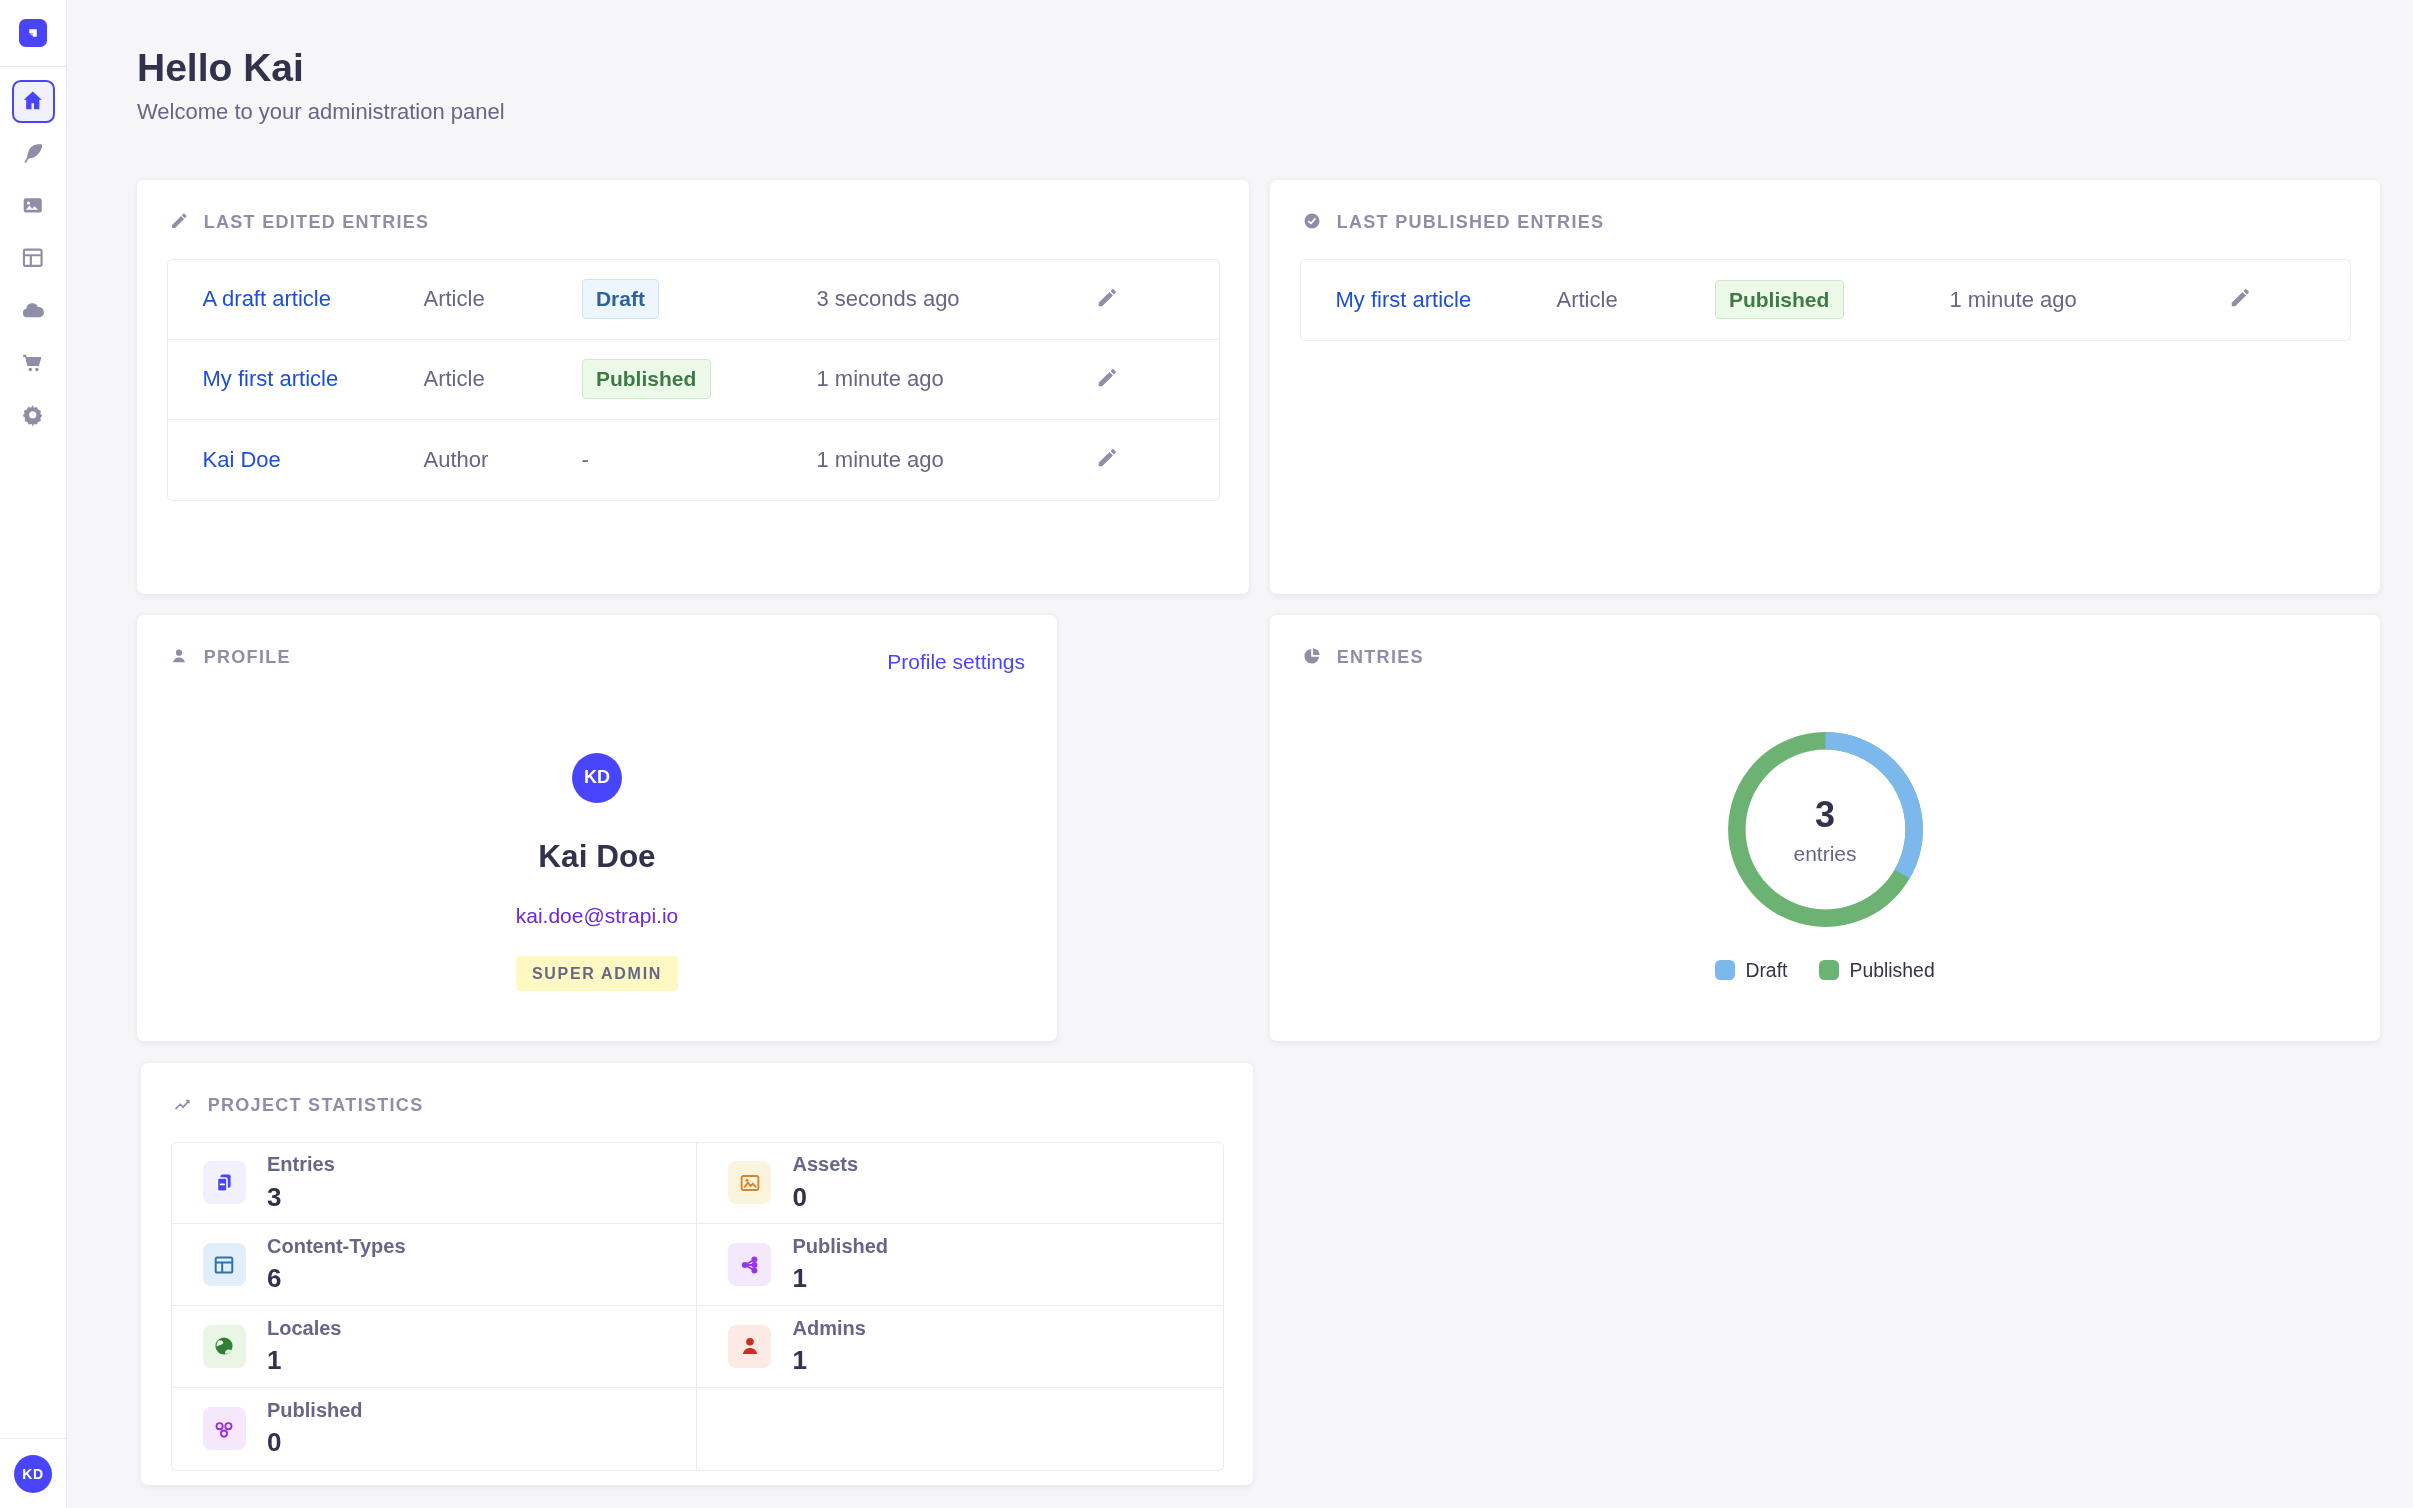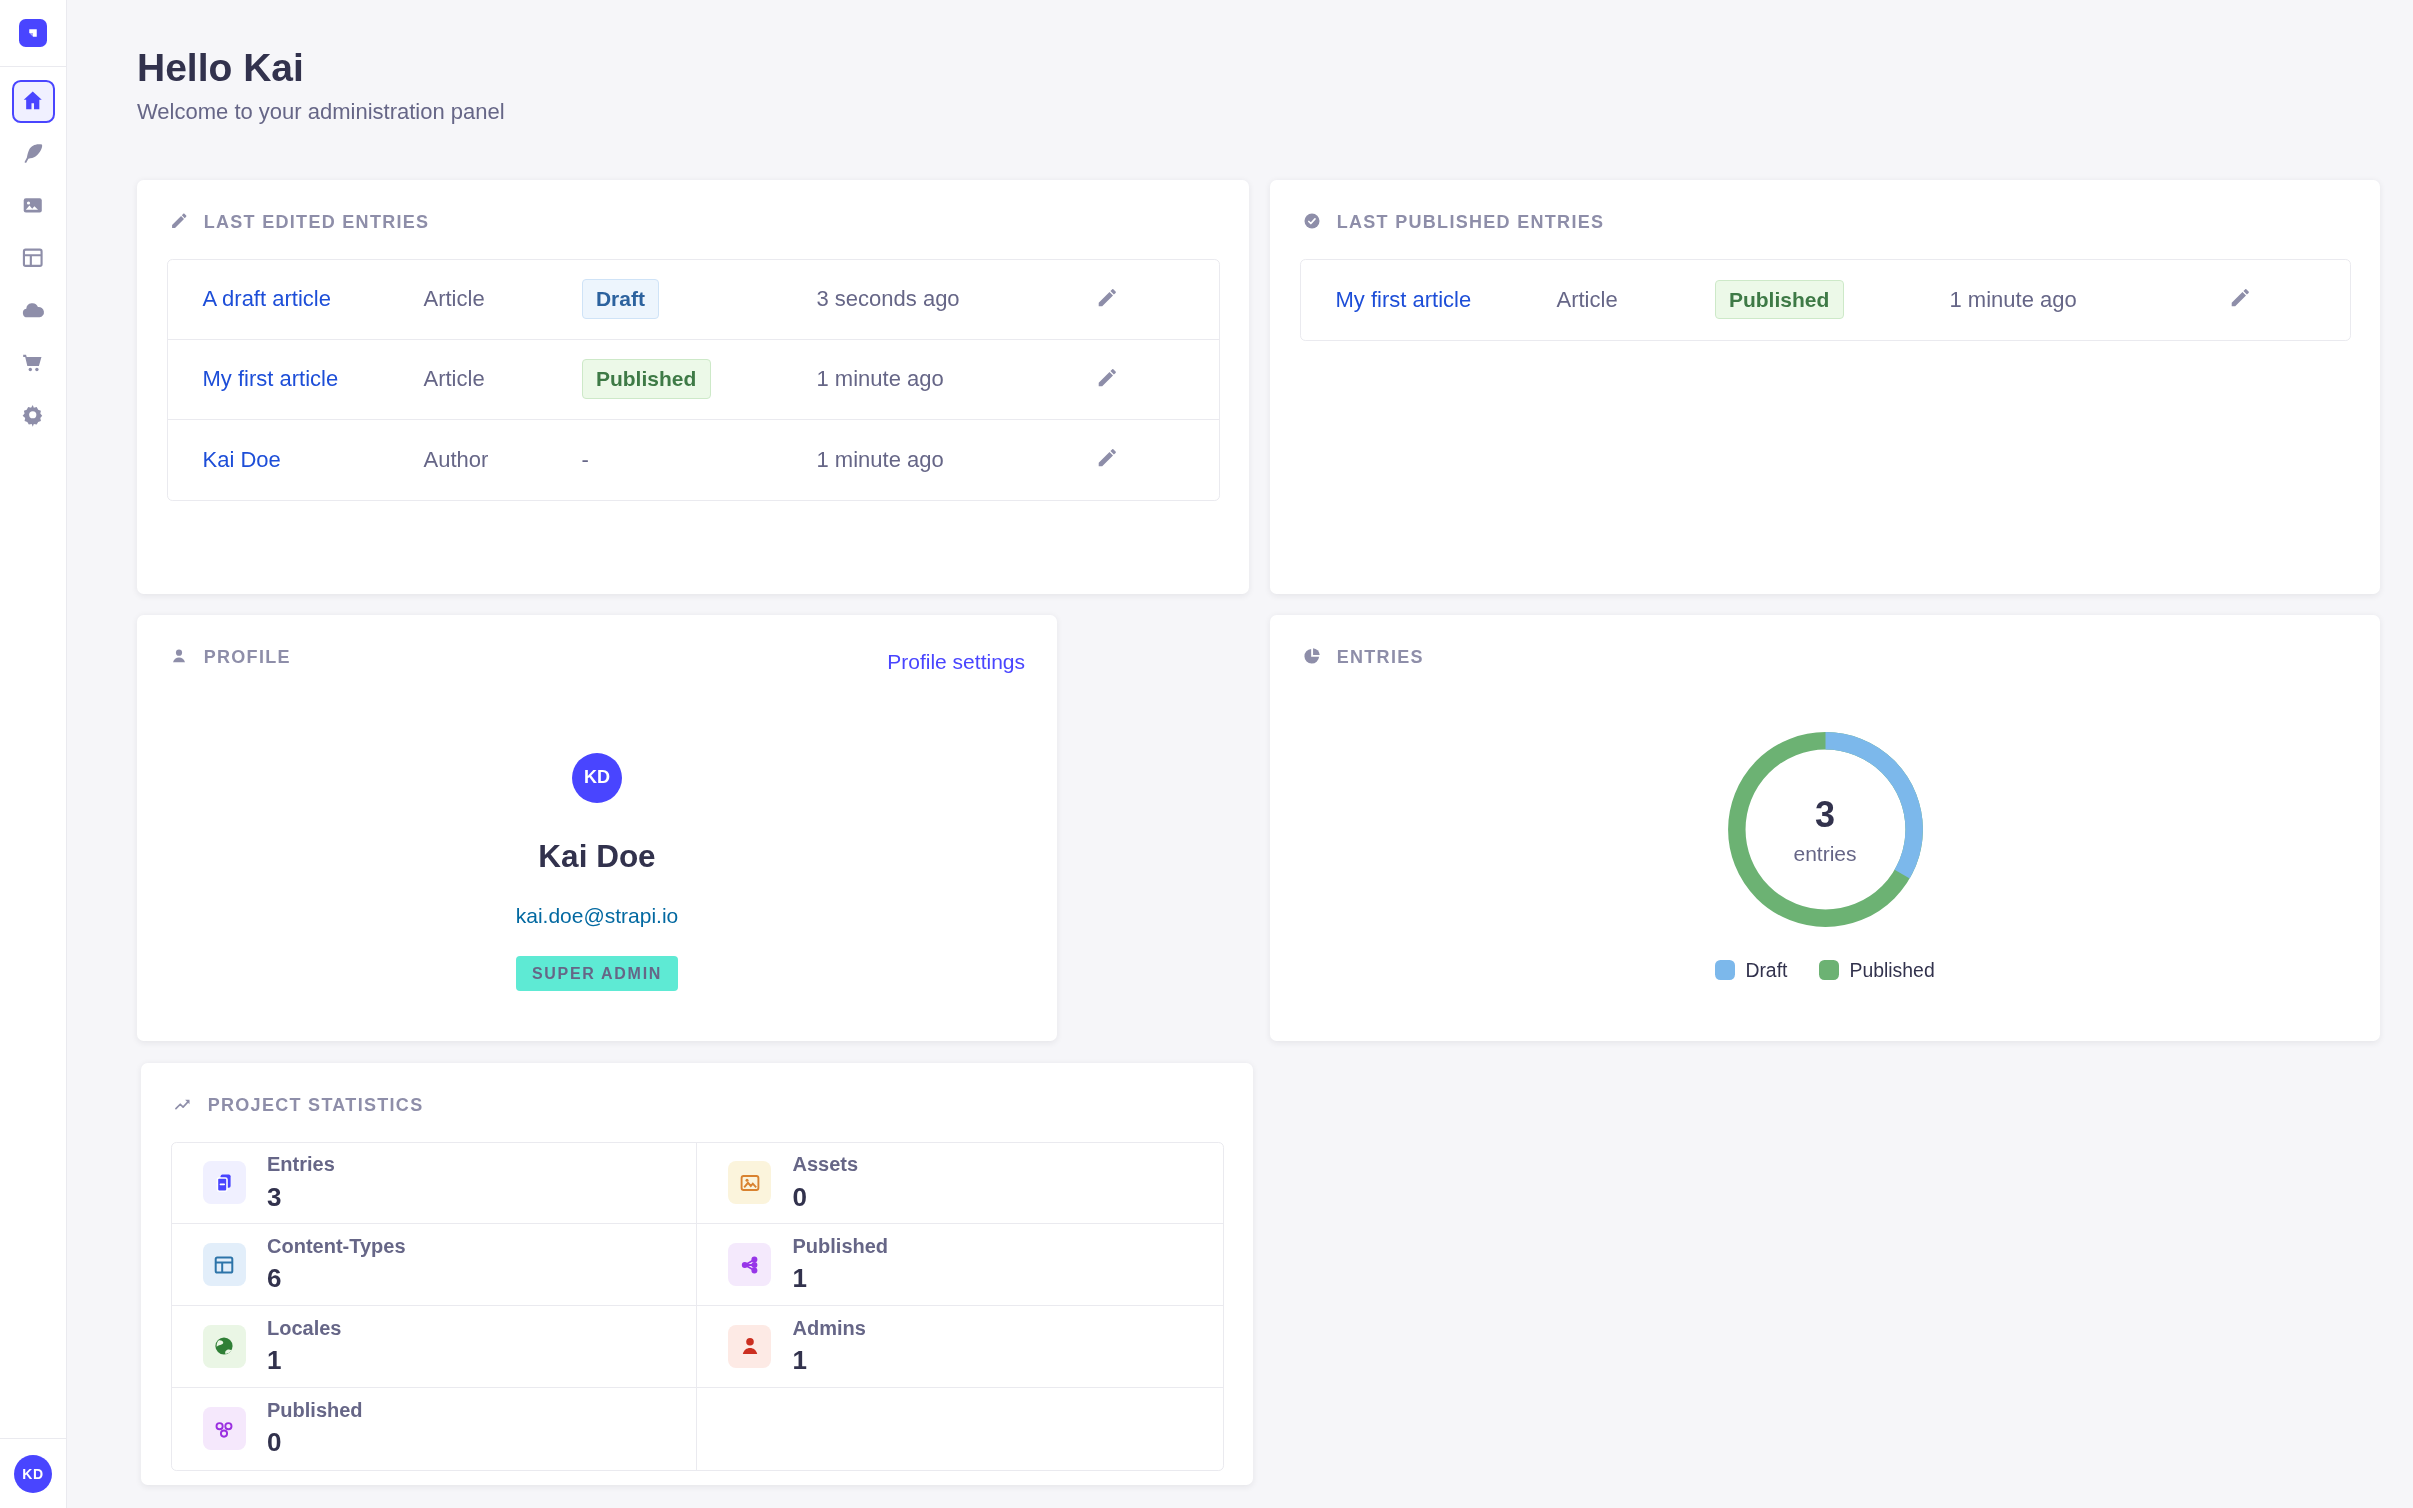--- a/index.html
+++ b/index.html
@@ -48,22 +48,22 @@
   .edit-btn svg { width:24px; height:24px; }
   .badge { display:inline-block; font-size:21px; font-weight:bold; padding:6.7px 13.4px; border-radius:4px; }
   .badge--draft { background:#edf5fd; border:0.7px solid #cfe3f7; color:#2c629e; }
   .badge--published { background:#ecf9e8; border:0.7px solid #cde9c8; color:#3e7a46; }
   .badge--none { font-size:22px; color:#666687; }
 
   
   .profile-body { display:flex; flex-direction:column; align-items:center; margin-top:59px; }
   .profile-avatar { width:50px; height:50px; border-radius:50%; background:#4945ff; color:#fff; font-size:18px; font-weight:bold; display:flex; align-items:center; justify-content:center; }
   .profile-name { margin-top:35px; font-size:31.5px; font-weight:bold; color:#32324d; }
-  .profile-email { margin-top:29.5px; font-size:21px; color:#0369a1; }
-  .role-badge { margin-top:28px; background:#5eead4; color:#666687; font-size:16px; font-weight:bold; letter-spacing:1.7px; padding:8.7px 16px; border-radius:4px; }
+  .profile-email { margin-top:29.5px; font-size:21px; color:#6d28d9; }
+  .role-badge { margin-top:28px; background:#fef9c3; color:#666687; font-size:16px; font-weight:bold; letter-spacing:1.7px; padding:8.7px 16px; border-radius:4px; }
 
   
   .donut-wrap { position:relative; width:215px; margin:28px auto 0; }
   .donut-center { position:absolute; inset:0; display:flex; flex-direction:column; align-items:center; justify-content:center; gap:6.7px; }
   .donut-num { font-size:36px; font-weight:bold; color:#32324d; }
   .donut-sub { font-size:21px; color:#666687; }
   .legend { display:flex; justify-content:center; gap:32px; margin-top:20px; }
   .legend-item { display:flex; align-items:center; gap:10.7px; }
   .swatch { width:19.4px; height:19.4px; border-radius:5.4px; }
   .legend-label { font-size:19.4px; color:#32324d; }

